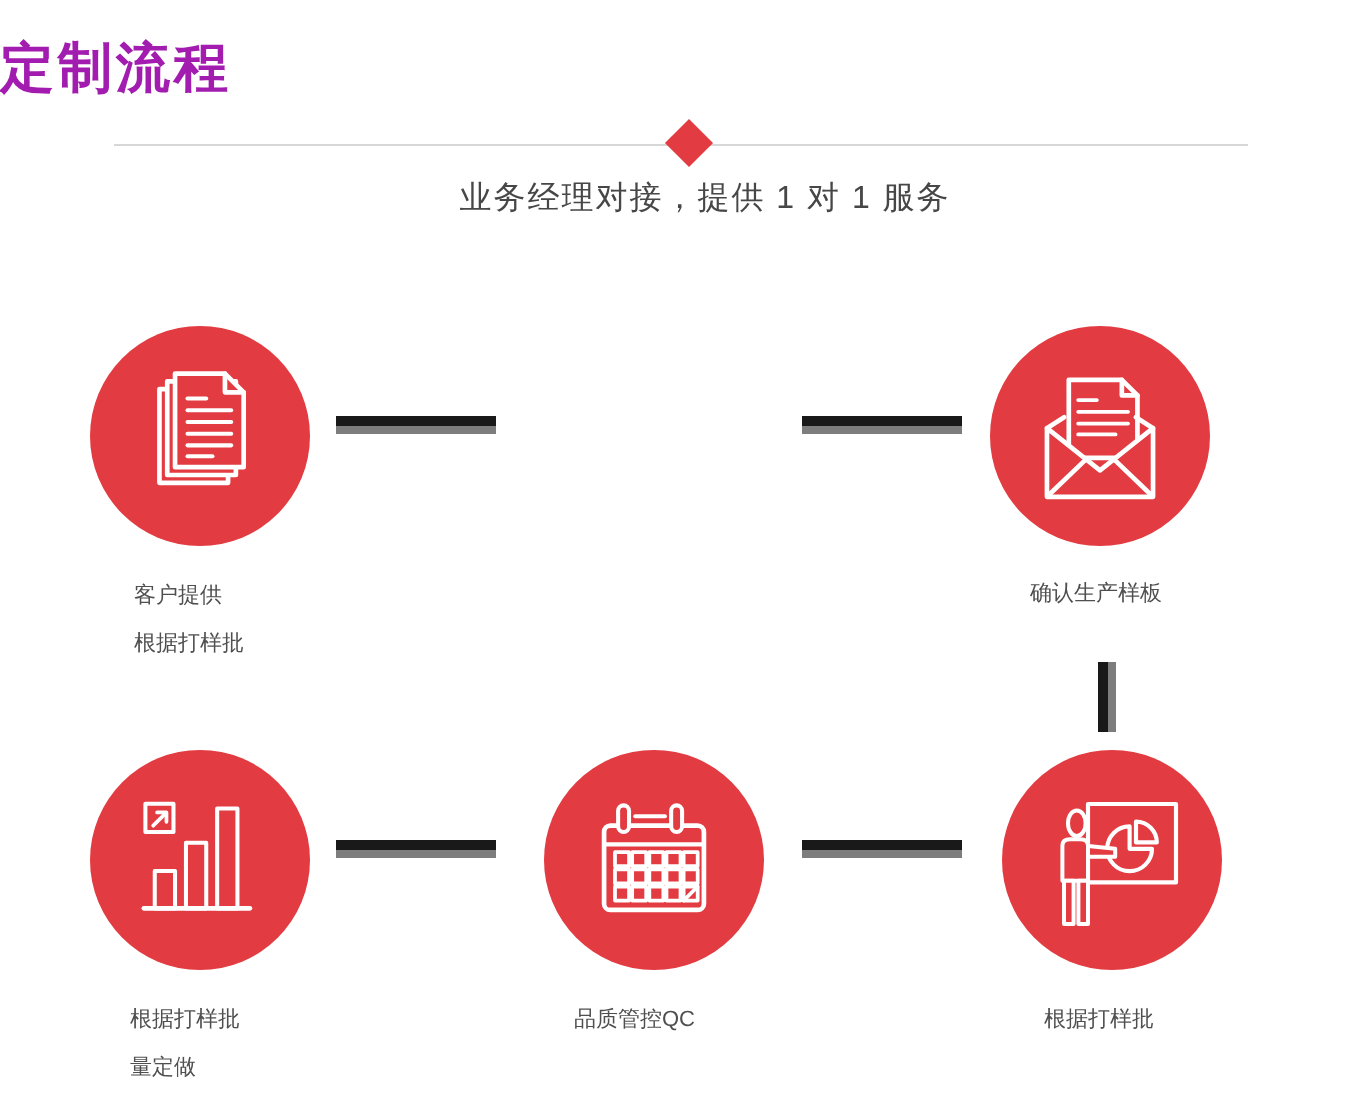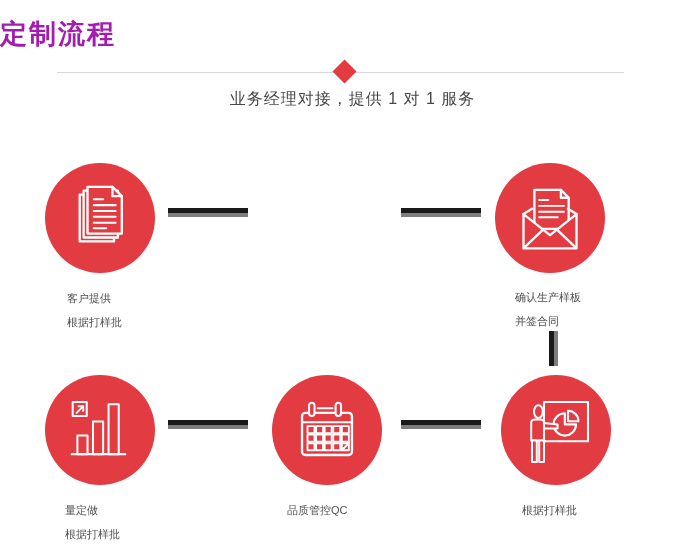--- a/index.html
+++ b/index.html
@@ -90,41 +90,40 @@
           <path d="M64,14 V24 H74" fill="none" stroke-width="3"></path>
           <path d="M36,27 H48 M36,34.5 H68 M36,42 H68 M36,49 H60" fill="none" stroke-width="2.4"></path>
           <path d="M16,45 L50,72 L84,45 V89 H16 Z" fill="#e23b41" stroke-width="3"></path>
           <path d="M16,45 L27,38 M84,45 L73,38" fill="none" stroke-width="3"></path>
           <path d="M17,88 L41,65 M83,88 L59,65" fill="none" stroke-width="3"></path>
         </g>
       </svg>
     </div>
     <div class="step-label">
       <span>确认生产样板</span>
-      <span>并签合同</span>
     </div>
   </div>
 
   <div class="step s4">
     <div class="circle">
       <svg viewBox="0 0 100 100" width="78" height="78">
         <g stroke="#fff" fill="none" stroke-linejoin="round" stroke-linecap="round">
           <path d="M14,81 H82" stroke-width="3"></path>
           <rect x="21" y="57" width="13" height="24" stroke-width="2.6"></rect>
           <rect x="41" y="39" width="13" height="42" stroke-width="2.6"></rect>
           <rect x="61" y="17" width="13" height="64" stroke-width="2.6"></rect>
           <rect x="15" y="14" width="18" height="18" stroke-width="2.6"></rect>
           <path d="M20,28 L28,20" stroke-width="2.4"></path>
           <path d="M22.5,19.5 H28.5 V25.5" stroke-width="2.4"></path>
         </g>
       </svg>
     </div>
     <div class="step-label">
+      <span>根据打样批</span>
       <span>量定做</span>
-      <span>根据打样批</span>
     </div>
   </div>
 
   <div class="step s5">
     <div class="circle">
       <svg viewBox="0 0 100 100" width="78" height="78">
         <g stroke="#fff" stroke-linejoin="round" stroke-linecap="round">
           <rect x="18" y="28" width="64" height="54" rx="4" fill="none" stroke-width="3"></rect>
           <path d="M18,40 H82" fill="none" stroke-width="2.6"></path>
           <path d="M38,22 H57" fill="none" stroke-width="2.6"></path>

